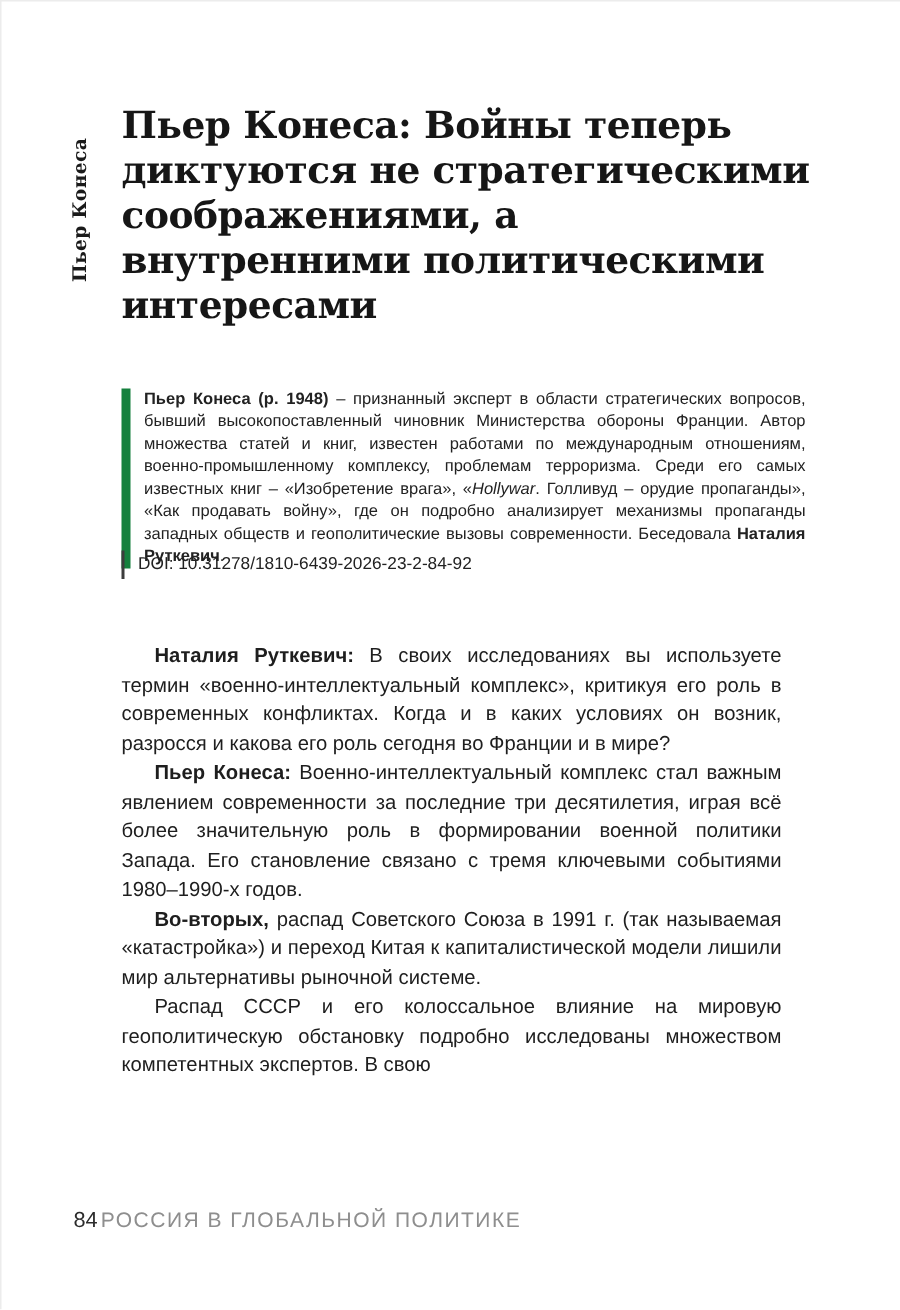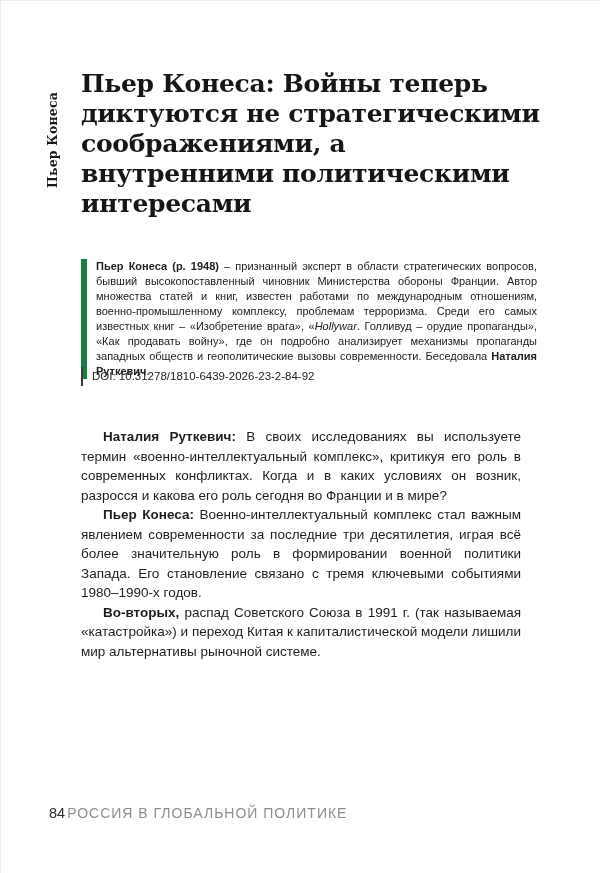--- a/index.html
+++ b/index.html
@@ -118,20 +118,21 @@
 
   <div class="body-text">
     <p class="para"><b class="lead">Наталия Руткевич:</b><span class="ptext"> В своих исследованиях вы используете термин «военно-интеллектуальный комплекс», критикуя его роль в современных конфликтах. Когда и в каких условиях он возник, разросся и какова его роль сегодня во Франции и в мире?</span></p>
 
     <p class="para"><b class="lead">Пьер Конеса:</b><span class="ptext"> Военно-интеллектуальный комплекс стал важным явлением современности за последние три десятилетия, играя всё более значительную роль в формировании военной политики Запада. Его становление связано с тремя ключевыми событиями 1980–1990-х годов.</span></p>
 
 
     <p class="para"><b class="lead">Во-вторых,</b><span class="ptext"> распад Советского Союза в 1991 г. (так называемая «катастройка») и переход Китая к капиталистической модели лишили мир альтернативы рыночной системе.</span></p>
 
 
+    <p class="para"><b class="lead"></b><span class="ptext">Распад СССР и его колоссальное влияние на мировую геополитическую обстановку подробно исследованы множеством компетентных экспертов. В свою</span></p>
   </div>
 
   <div class="footer">
     <span class="pagenum">84</span>
     <span class="journal">РОССИЯ В ГЛОБАЛЬНОЙ ПОЛИТИКЕ</span>
   </div>
 
 </div>
 
 </body></html>

